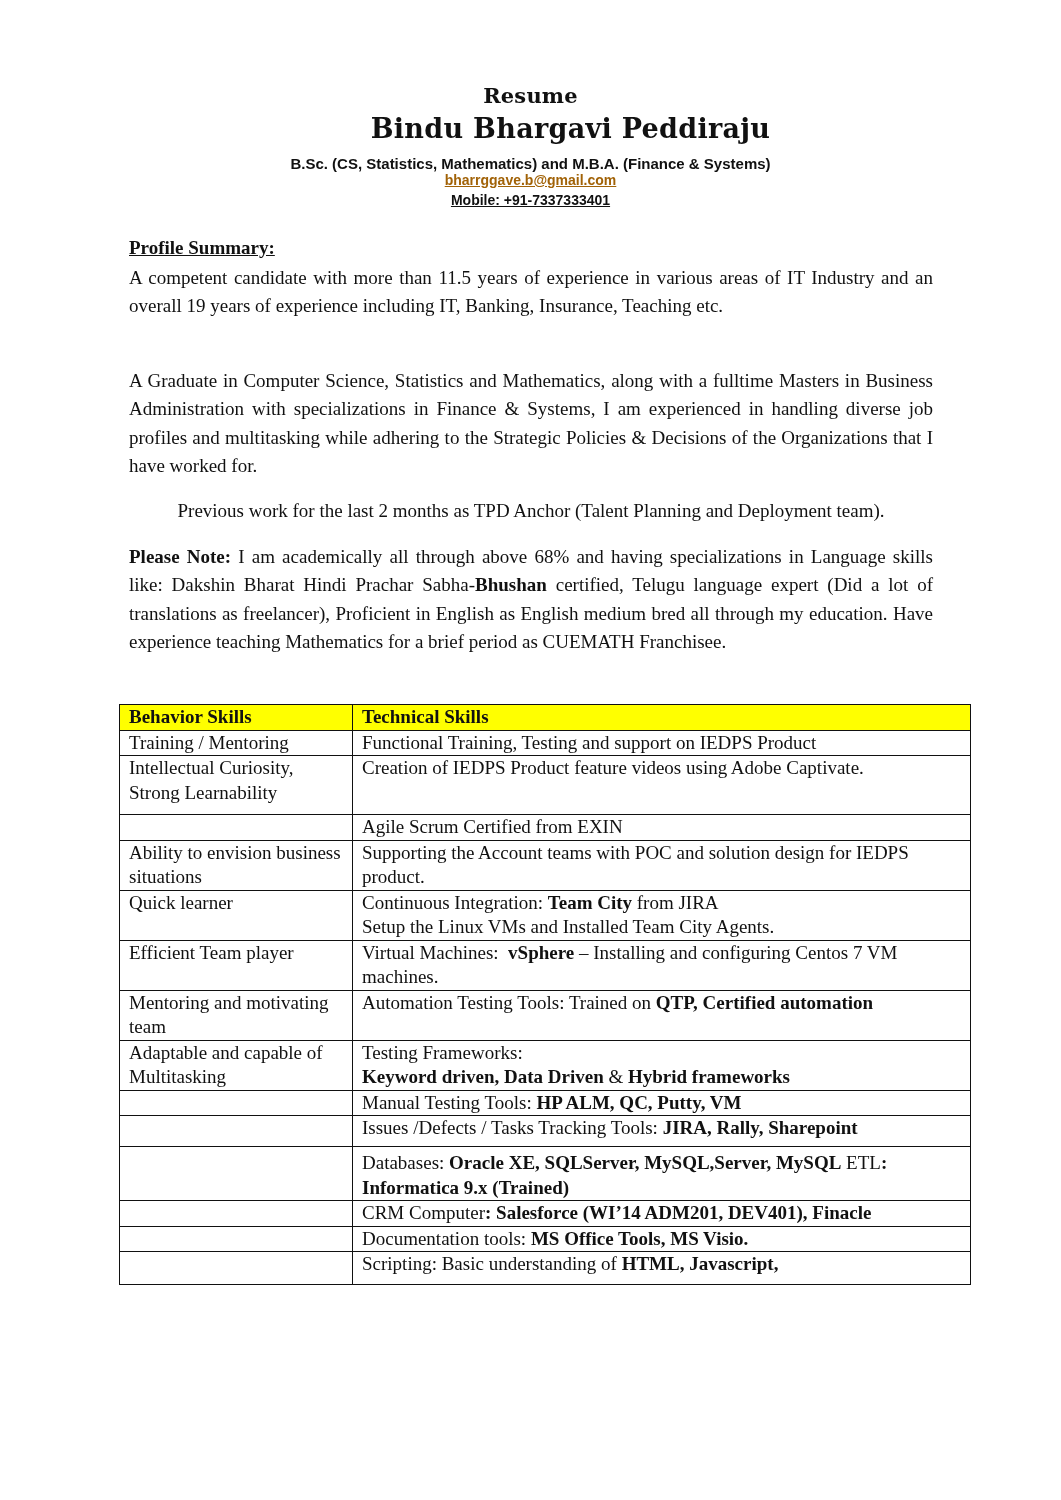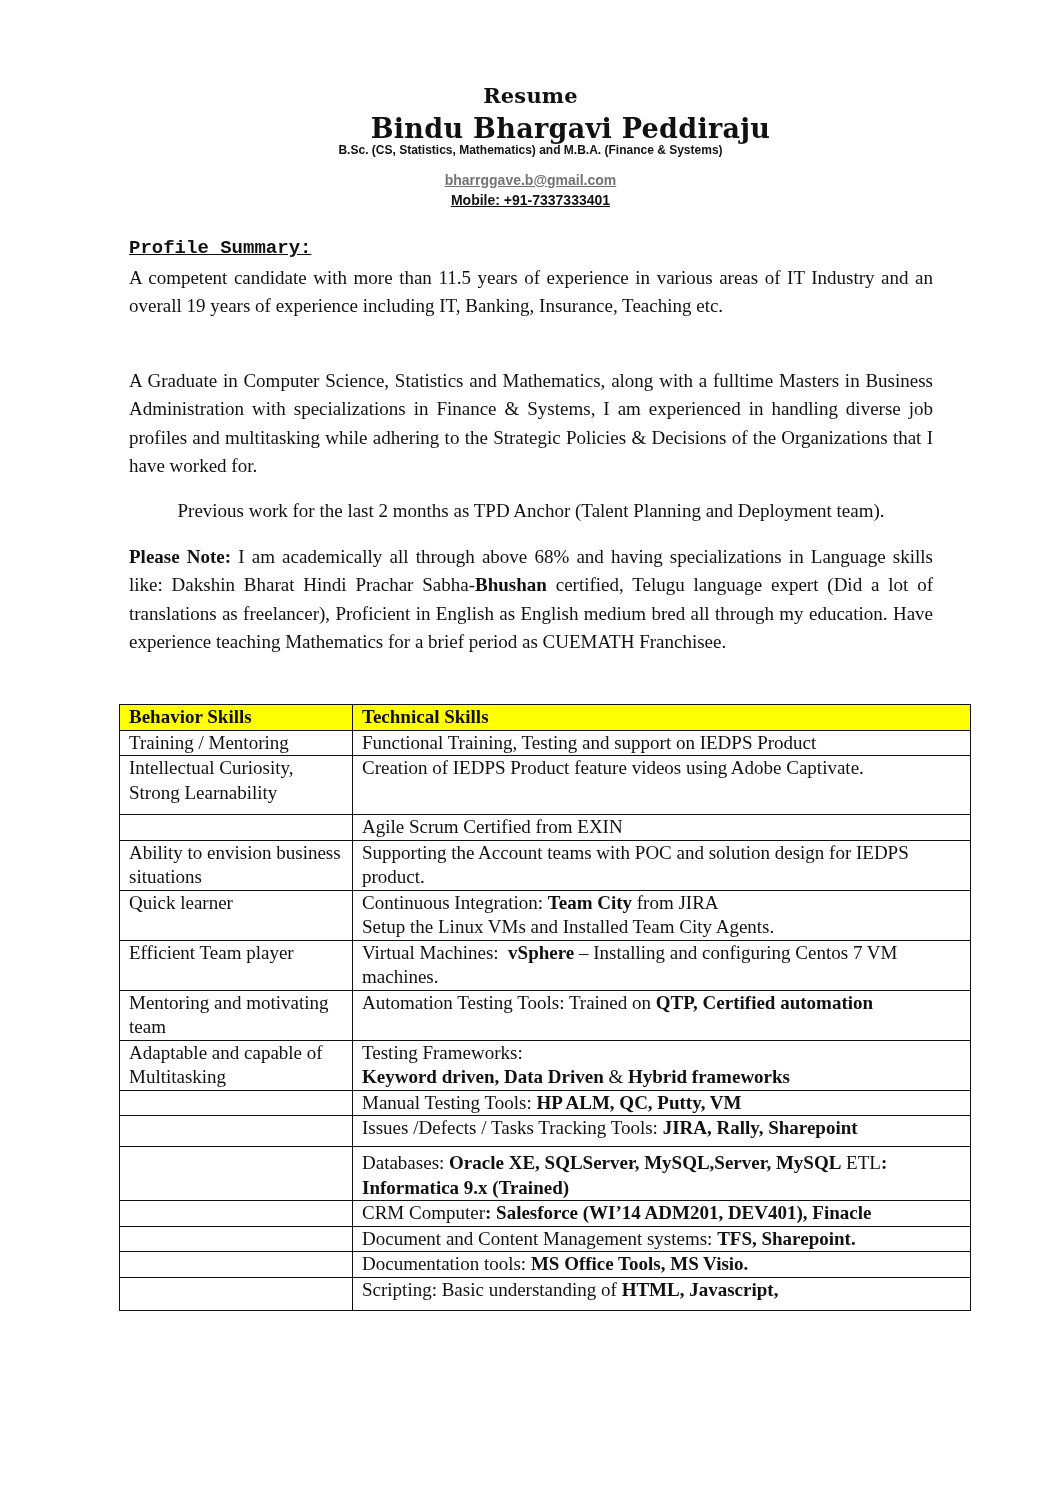--- a/index.html
+++ b/index.html
@@ -2,27 +2,27 @@
 <html><head>
 <meta charset="utf-8">
 <style>
   html, body { margin: 0; padding: 0; background: #ffffff; }
   body { width: 1061px; height: 1500px; position: relative; overflow: hidden; color: #111; }
   .page { position: absolute; left: 0; top: 0; width: 1061px; height: 1188px; }
 
   .hdr { position: absolute; left: 0; width: 1061px; text-align: center; font-family: "DejaVu Serif", "Liberation Serif", serif; font-weight: bold; color: #111; }
   .hdr-resume { top: 83px; font-size: 21px; letter-spacing: 0.2px; }
   .hdr-name { top: 113px; font-size: 27px; letter-spacing: 0.3px; padding-left: 40px; }
-  .hdr-deg { top: 143px; font-size: 12px; font-family: "Liberation Sans", sans-serif; }
+  .hdr-deg { top: 155px; font-size: 15px; font-family: "Liberation Sans", sans-serif; }
   .hdr-email { top: 172px; font-size: 14px; font-family: "Liberation Sans", sans-serif; }
-  .hdr-email a { color: #737373; text-decoration: underline; }
+  .hdr-email a { color: #a16207; text-decoration: underline; }
   .hdr-mobile { top: 192px; font-size: 14px; font-family: "Liberation Sans", sans-serif; text-decoration: underline; }
 
   .body-text { position: absolute; left: 129px; width: 804px; font-family: "Liberation Serif", serif; font-size: 19px; line-height: 28.3px; text-align: justify; color: #111; }
-  .sec-title { position: absolute; left: 129px; top: 237px; font-family: Liberation Mono, monospace; font-size: 19px; font-weight: bold; text-decoration: underline; }
+  .sec-title { position: absolute; left: 129px; top: 237px; font-family: Liberation Serif, serif; font-size: 19px; font-weight: bold; text-decoration: underline; }
   .p1 { top: 264px; }
   .p2 { top: 367px; }
   .p3 { top: 497px; text-align: center; }
   .p4 { top: 543px; }
   b { font-weight: bold; }
 
   table.skills { position: absolute; left: 119px; top: 704px; width: 852px; border-collapse: collapse; font-family: "Liberation Serif", serif; font-size: 19px; line-height: 24.5px; color: #111; }
   table.skills td { border: 1.5px solid #111; vertical-align: top; padding: 0 9px; margin-top: 12px; }
   table.skills td.c1 { width: 214px; }
   table.skills tr.head td { background: #ffff00; font-weight: bold; height: 24px; }
@@ -95,24 +95,20 @@
     <tr>
       <td class="c1"></td>
       <td style="padding-top:4px"><span>Databases: </span><b>Oracle XE, SQLServer, MySQL,Server, MySQL</b><span> ETL</span><b>: Informatica 9.x (Trained)</b></td>
     </tr>
     <tr>
       <td class="c1"></td>
       <td><span>CRM Computer</span><b>: Salesforce (WI’14 ADM201, DEV401), Finacle</b></td>
     </tr>
     <tr>
       <td class="c1"></td>
-      <td><span>Document and Content Management systems: </span><b>TFS, Sharepoint.</b></td>
-    </tr>
-    <tr>
-      <td class="c1"></td>
       <td><span>Documentation tools: </span><b>MS Office Tools, MS Visio.</b></td>
     </tr>
     <tr style="height:33px">
       <td class="c1"></td>
       <td><span>Scripting: Basic understanding of </span><b>HTML, Javascript,</b></td>
     </tr>
   </tbody>
     </table>
 
 </div>

